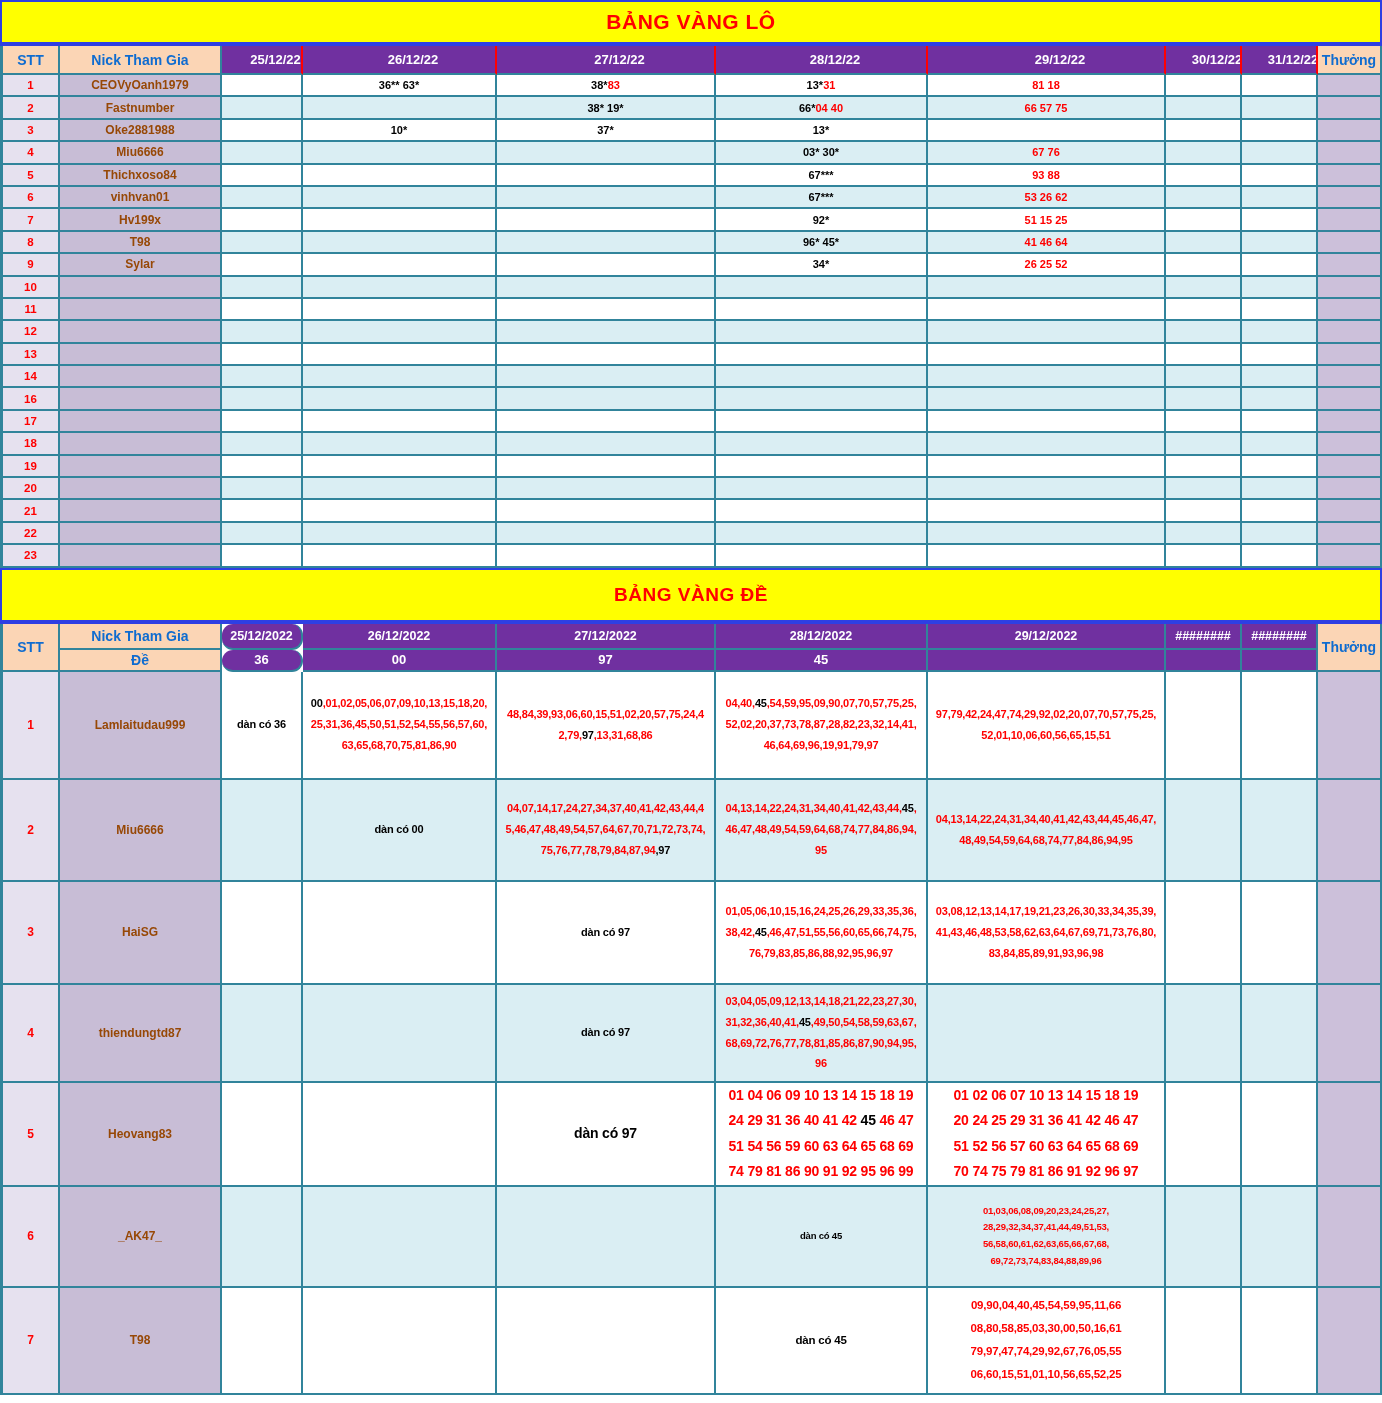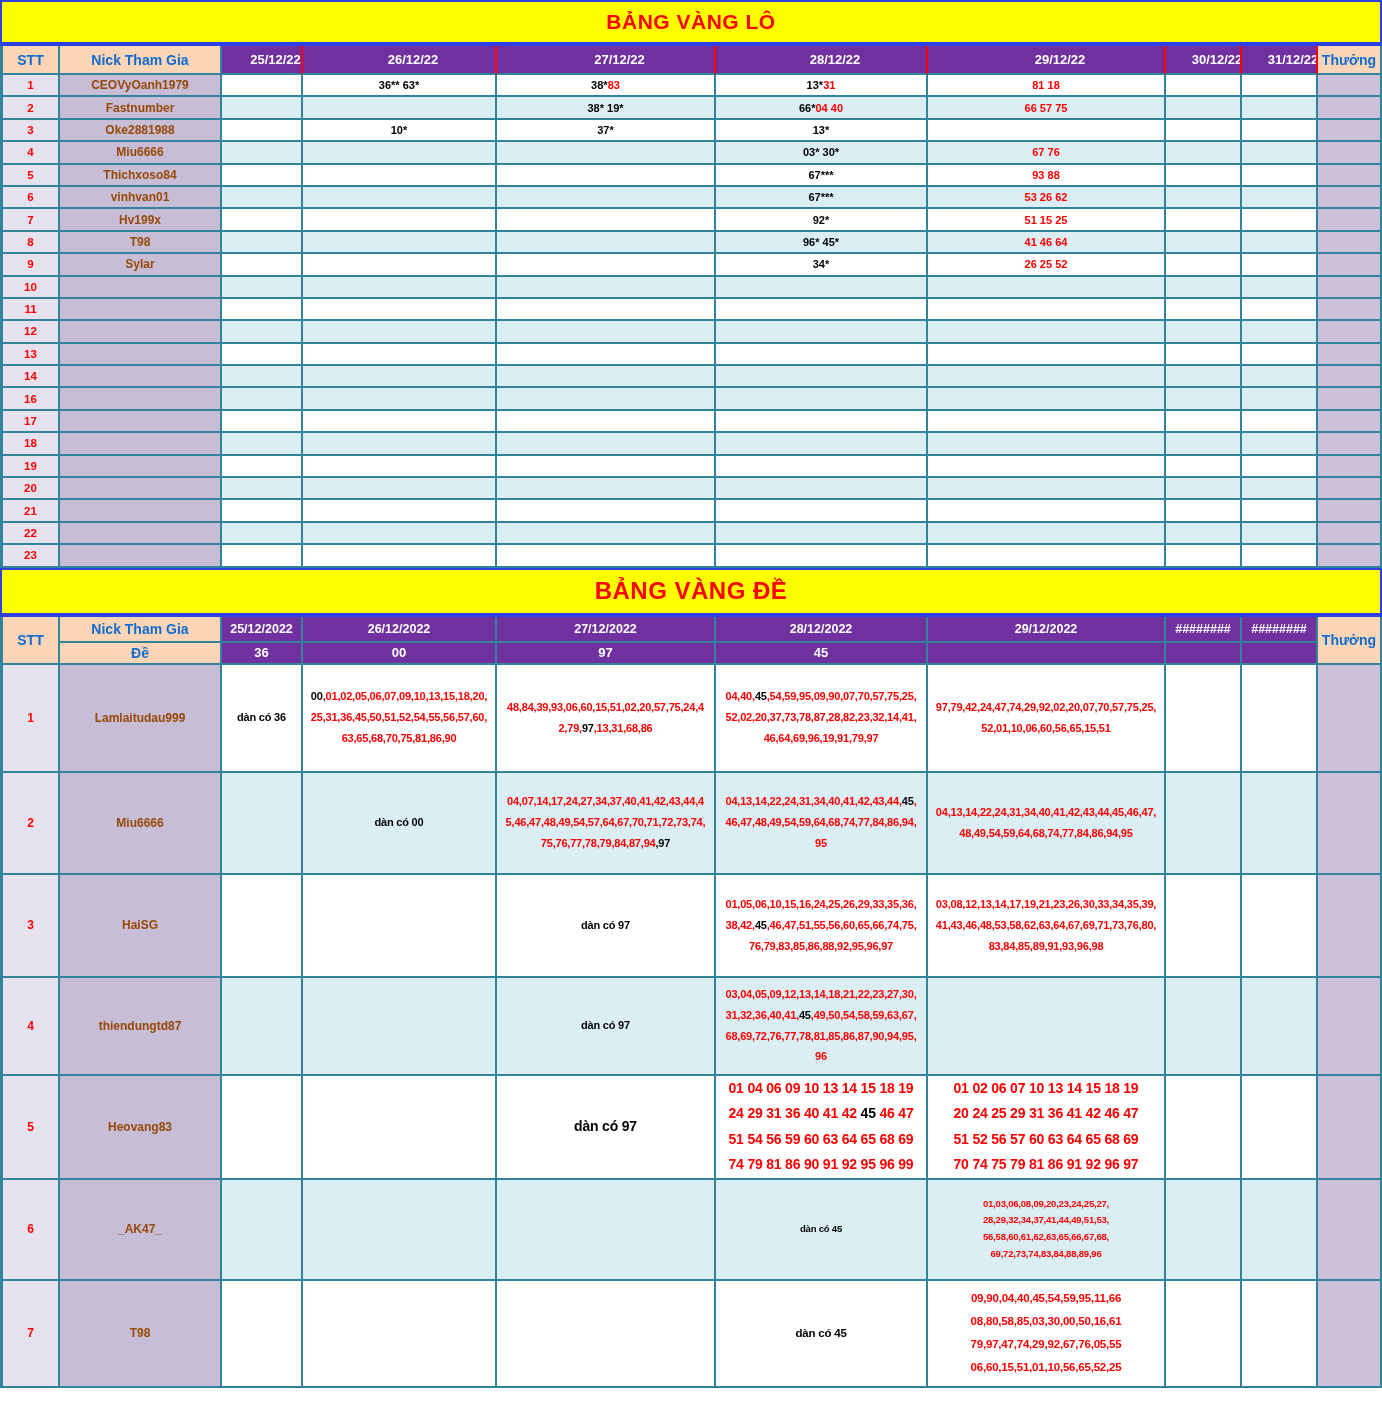--- a/index.html
+++ b/index.html
@@ -25,21 +25,21 @@
   }
   .title-band {
     background: #FFFF00;
     color: var(--red);
     display: flex; align-items: center; justify-content: center;
     border: 2px solid var(--blue);
     border-bottom: none;
     letter-spacing: 0.5px;
   }
   .lo-title { height: 42px; font-size: 21px; }
-  .de-title { height: 45px; font-size: 24px; }
+  .de-title { height: 52px; font-size: 19px; }
   .blue-line { height: 4px; background: var(--blue); }
 
   .grid-row { display: grid; grid-template-columns: var(--cols); }
   .cell {
     border-right: 2px solid var(--teal);
     border-bottom: 2px solid var(--teal);
     display: flex; align-items: center; justify-content: center;
     overflow: hidden;
     background: #fff;
   }
@@ -48,21 +48,21 @@
   
   .lo-header { height: 29px; }
   .hcell.peach { background: var(--peach); color: var(--hblue); font-size: 14px; }
   .hcell.date { background: var(--purple); color: #ffffff; font-size: 13px; white-space: nowrap; }
   .lo-header .hcell.date { border-right: 2px solid var(--red); padding-left: 28px; }
   .lo-header > :nth-child(9) { border-right: 2px solid var(--teal); }
 
   .de-header { display: grid; grid-template-columns: var(--cols); grid-template-rows: 26px 22px; }
   .de-header .hcell.date { font-size: 12.5px; }
   .de-header .hcell.deval { background: var(--purple); color: #ffffff; font-size: 13px; }
-  .c1 { grid-column: 1; } .c2 { grid-column: 2; } .c3 { grid-column: 3; }
+  .c1 { grid-column: 1; } .c2 { grid-column: 2; } .c3 { grid-column: 3; border-radius: 11px; }
   .c4 { grid-column: 4; } .c5 { grid-column: 5; } .c6 { grid-column: 6; }
   .c7 { grid-column: 7; } .c8 { grid-column: 8; } .c9 { grid-column: 9; }
   .c10 { grid-column: 10; }
   .r1 { grid-row: 1; } .r2 { grid-row: 2; }
   .rspan { grid-row: 1 / span 2; }
 
   
   .lo-row { height: 22.4px; font-size: 11px; }
   .lo-row .stt { background: var(--lav); color: var(--red); font-size: 11.5px; }
   .lo-row .nick { background: var(--nickbg); color: var(--brown); font-size: 12px; }

